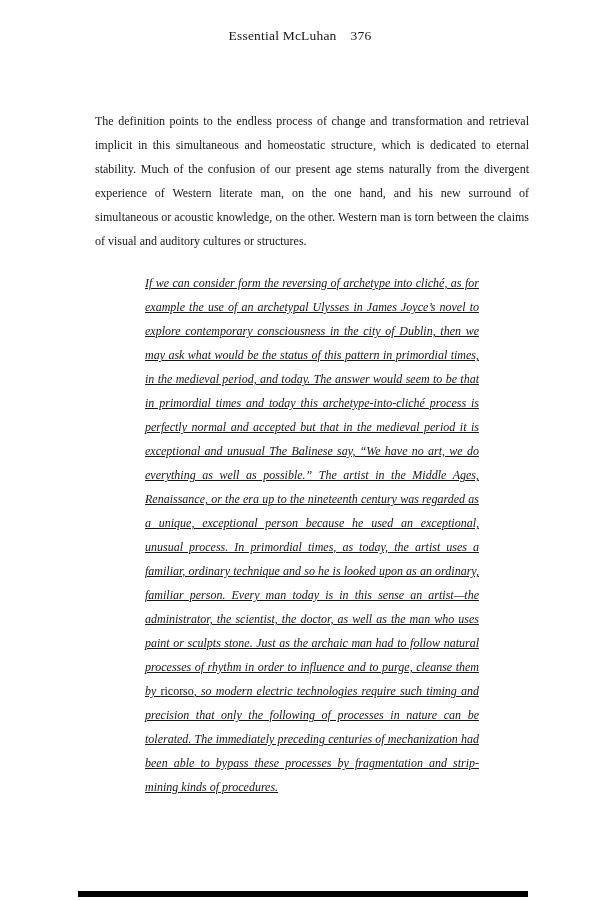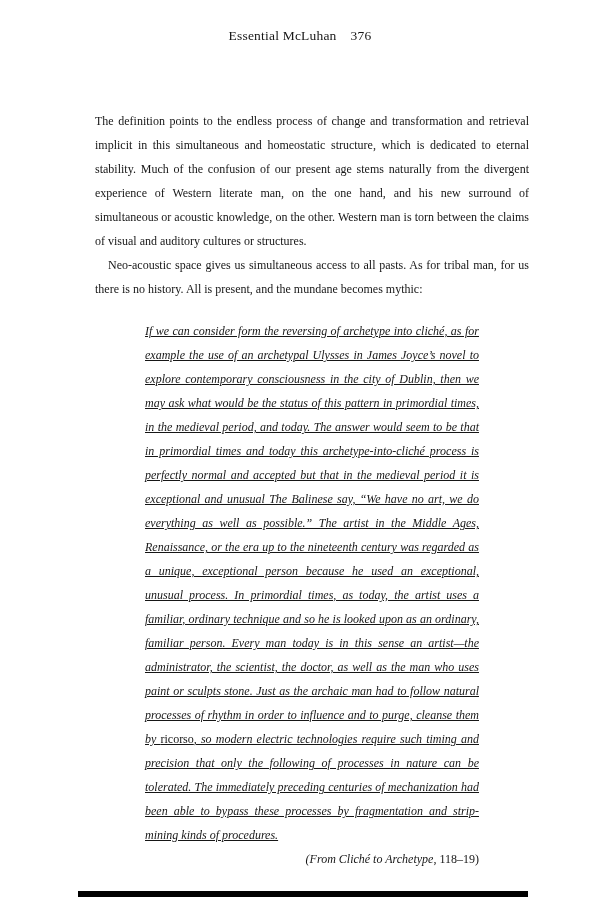--- a/index.html
+++ b/index.html
@@ -72,27 +72,23 @@
 
 <div class="page">
 
   <div class="running-head">
     <span>Essential McLuhan</span><span class="pageno">376</span>
   </div>
 
 
   <div class="content">
     <p>The definition points to the endless process of change and transformation and retrieval implicit in this simultaneous and homeostatic structure, which is dedicated to eternal stability. Much of the confusion of our present age stems naturally from the divergent experience of Western literate man, on the one hand, and his new surround of simultaneous or acoustic knowledge, on the other. Western man is torn between the claims of visual and auditory cultures or structures.</p>
-    <p class="para-indent">Neo-acoustic space gives us simultaneous access to all pasts. As for tribal man, for us there is no history. All is present, and the mundane becomes mythic:</p>
 
     <div class="bquote">
       <span>If we can consider form the reversing of archetype into cliché, as for example the use of an archetypal Ulysses in James Joyce’s novel to explore contemporary consciousness in the city of Dublin, then we may ask what would be the status of this pattern in primordial times, in the medieval period, and today. The answer would seem to be that in primordial times and today this archetype-into-cliché process is perfectly normal and accepted but that in the medieval period it is exceptional and unusual The Balinese say, “We have no art, we do everything as well as possible.” The artist in the Middle Ages, Renaissance, or the era up to the nineteenth century was regarded as a unique, exceptional person because he used an exceptional, unusual process. In primordial times, as today, the artist uses a familiar, ordinary technique and so he is looked upon as an ordinary, familiar person. Every man today is in this sense an artist—the administrator, the scientist, the doctor, as well as the man who uses paint or sculpts stone. Just as the archaic man had to follow natural processes of rhythm in order to influence and to purge, cleanse them by </span><span class="roman">ricorso</span><span>, so modern electric technologies require such timing and precision that only the following of processes in nature can be tolerated. The immediately preceding centuries of mechanization had been able to bypass these processes by fragmentation and strip-mining kinds of procedures.</span>
     </div>
 
-    <div class="quote-attrib">
-      <span class="it">(From Cliché to Archetype</span><span>, 118–19)</span>
-    </div>
 
   </div>
 
   <div class="footer-bar"></div>
 
 </div>
 
 </body></html>

